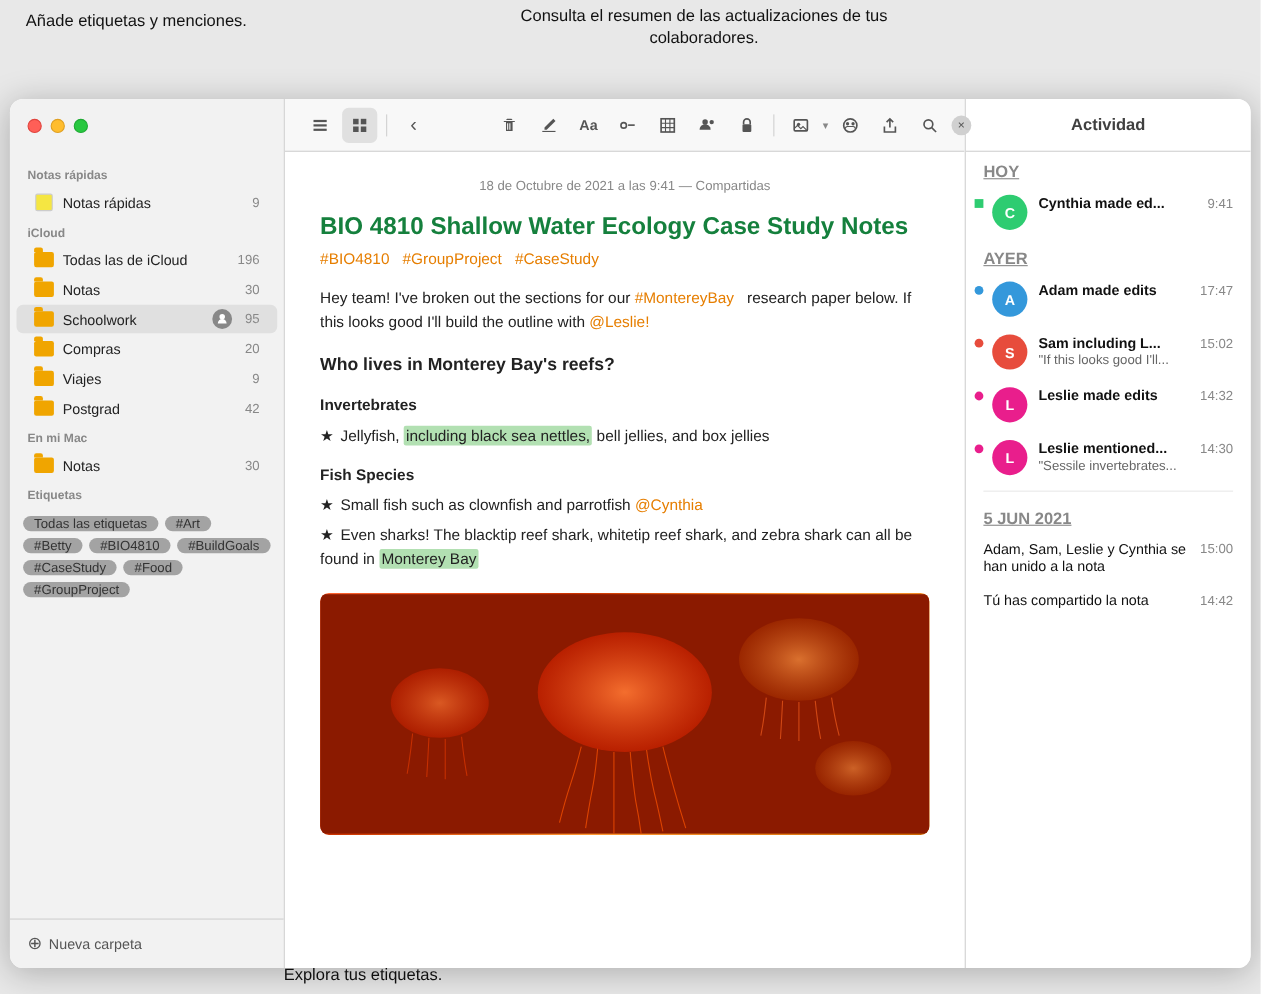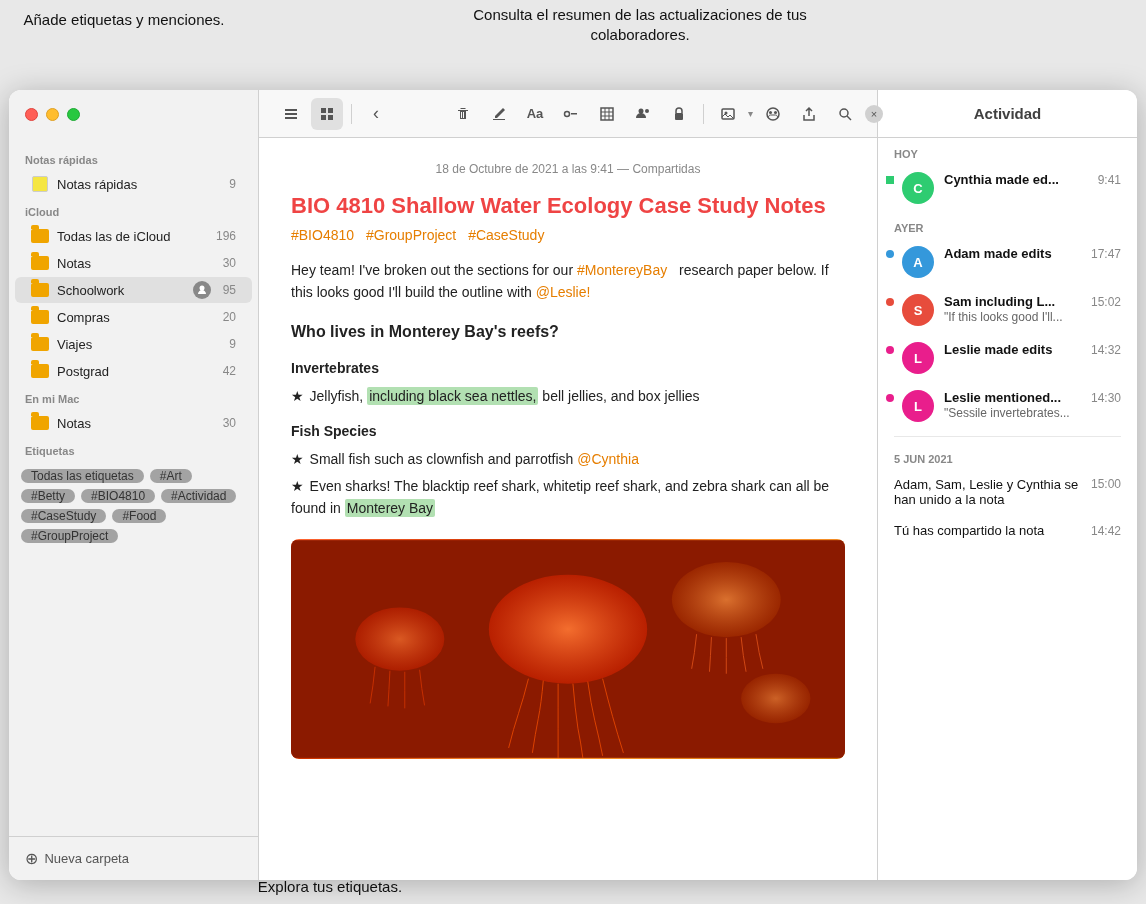--- a/index.html
+++ b/index.html
@@ -231,21 +231,21 @@
     .note-meta {
       text-align: center;
       font-size: 12px;
       color: #888;
       margin-bottom: 16px;
     }
 
     .note-title {
       font-size: 22px;
       font-weight: 700;
-      color: #ef4444;
+      color: #15803d;
       margin-bottom: 6px;
       line-height: 1.3;
     }
 
     .note-tags {
       font-size: 14px;
       margin-bottom: 16px;
     }
 
     .note-tag-link {
@@ -346,25 +346,26 @@
       flex: 1;
     }
 
     .activity-content {
       flex: 1;
       overflow-y: auto;
       padding: 0;
     }
 
     .activity-date-label {
-      font-size: 11px;
+      font-size: 15px;
       font-weight: 600;
       color: #888;
       padding: 10px 16px 4px;
       text-transform: uppercase;
+      text-decoration: underline;
     }
 
     .activity-item {
       display: flex;
       align-items: flex-start;
       padding: 8px 16px;
       gap: 10px;
       cursor: pointer;
       position: relative;
     }
@@ -530,21 +531,21 @@
         <span class="sidebar-item-count">30</span>
       </div>
 
       <div class="sidebar-section-label">Etiquetas</div>
       <div class="tags-section">
         <div class="tags-grid">
           <span class="tag-pill">Todas las etiquetas</span>
           <span class="tag-pill">#Art</span>
           <span class="tag-pill">#Betty</span>
           <span class="tag-pill">#BIO4810</span>
-          <span class="tag-pill">#Actividad</span>
+          <span class="tag-pill">#BuildGoals</span>
           <span class="tag-pill">#CaseStudy</span>
           <span class="tag-pill">#Food</span>
           <span class="tag-pill">#GroupProject</span>
         </div>
       </div>
     </div>
 
     <div class="sidebar-footer">
       <span style="font-size: 16px;">⊕</span>
       <span>Nueva carpeta</span>

